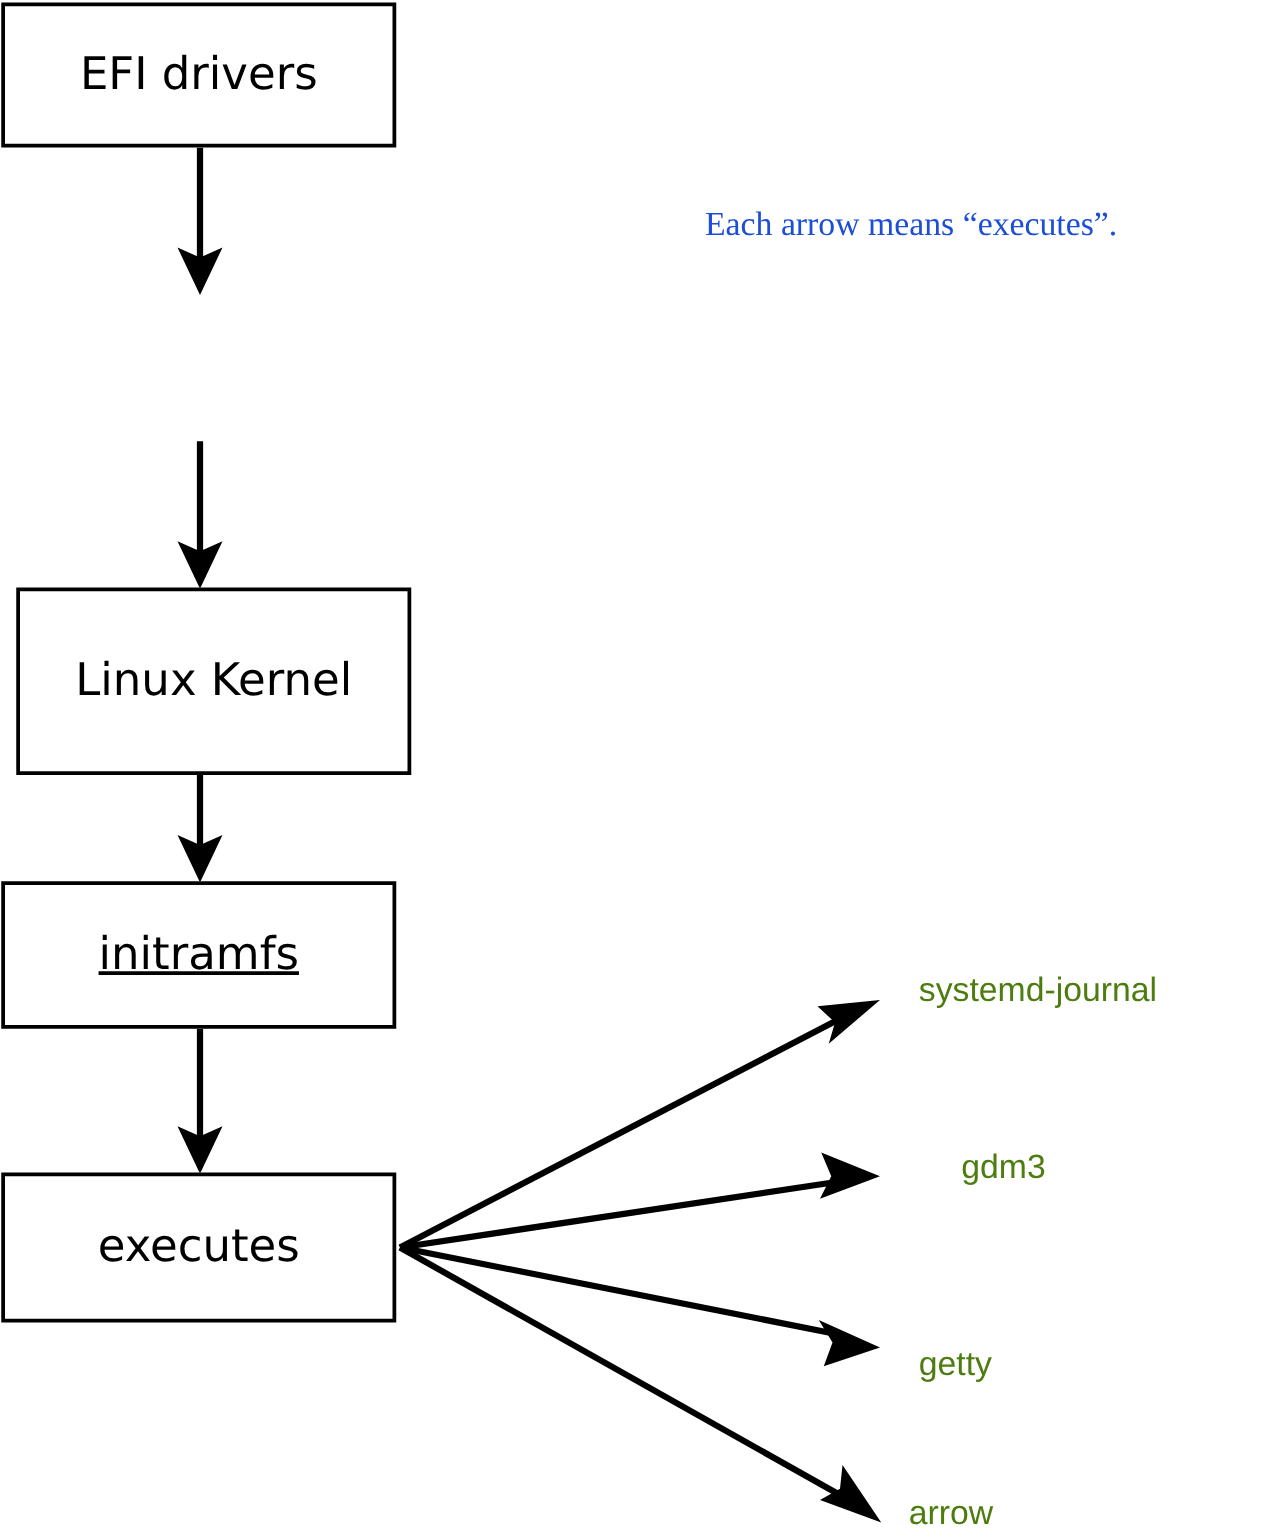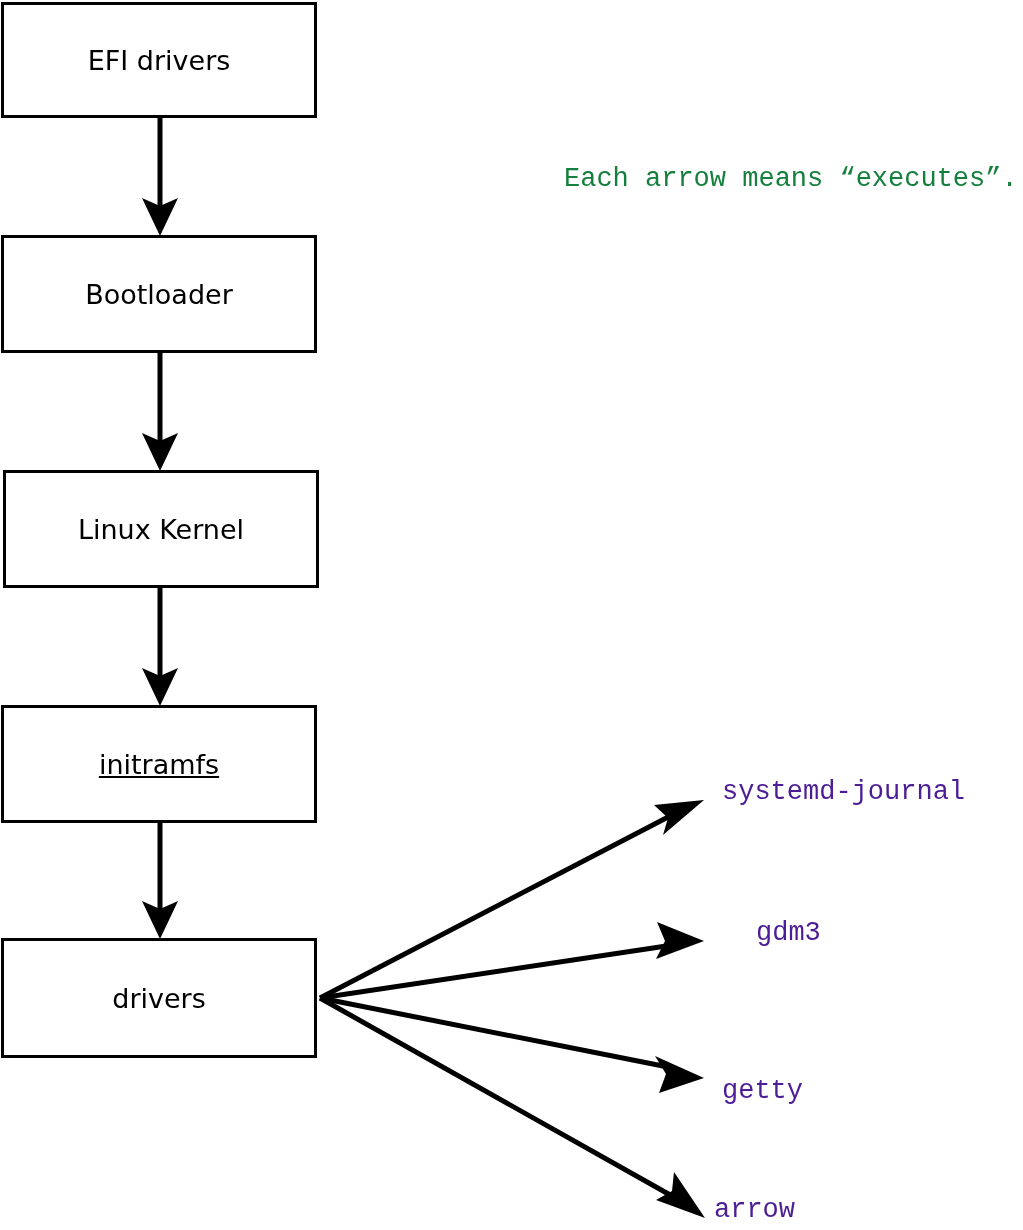--- a/index.html
+++ b/index.html
@@ -30,39 +30,40 @@
     position: absolute;
     box-sizing: border-box;
     border: 3px solid #000000;
     background: #ffffff;
     display: flex;
     align-items: center;
     justify-content: center;
   }
   .node-label {
     font-family: "DejaVu Sans", sans-serif;
-    font-size: 27px;
+    font-size: 36px;
     color: #000000;
     line-height: 1;
     white-space: nowrap;
     text-align: center;
   }
   .leaf-label {
     position: absolute;
-    font-family: Liberation Mono, monospace;
+    font-family: Liberation Sans, sans-serif;
     font-size: 27px;
-    color: #4c1d95;
+    color: #4d7c0f;
     line-height: 1;
     white-space: nowrap;
+    margin-left: 13px;
   }
   .legend-note {
     position: absolute;
-    font-family: Liberation Mono, monospace;
+    font-family: Liberation Serif, serif;
     font-size: 27px;
-    color: #15803d;
+    color: #1d4ed8;
     line-height: 1;
     white-space: nowrap;
   }
 </style>
 </head>
 <body>
 
 <div id="canvas">
 
   <svg id="diagram-svg" viewBox="0 0 1023 1230" xmlns="http://www.w3.org/2000/svg">
@@ -99,34 +100,31 @@
     <g>
       <line x1="320" y1="998" x2="672" y2="1196" stroke="#000000" stroke-width="5"></line>
       <polygon points="705,1218 656,1200 672,1191 674,1172" fill="#000000"></polygon>
     </g>
   </svg>
 
   <div class="node-box" style="left:1px; top:2px; width:316px; height:116px;">
     <span class="node-label">EFI drivers</span>
   </div>
 
-  <div class="node-box" style="left:1px; top:235px; width:316px; height:118px;">
-    <span class="node-label">Bootloader</span>
-  </div>
 
-  <div class="node-box" style="left:3px; top:470px; width:316px; height:118px;">
+  <div class="node-box" style="left:13px; top:470px; width:316px; height:150px;">
     <span class="node-label">Linux Kernel</span>
   </div>
 
   <div class="node-box" style="left:1px; top:705px; width:316px; height:118px;text-decoration:underline;">
     <span class="node-label">initramfs</span>
   </div>
 
   <div class="node-box" style="left:1px; top:938px; width:316px; height:120px;">
-    <span class="node-label">drivers</span>
+    <span class="node-label">executes</span>
   </div>
 
   <div class="leaf-label" style="left:722px; top:779px;">systemd-journal</div>
 
   <div class="leaf-label" style="left:756px; top:920px;">gdm3</div>
 
   <div class="leaf-label" style="left:722px; top:1078px;">getty</div>
 
   <div class="leaf-label" style="left:714px; top:1197px;">arrow</div>
 

